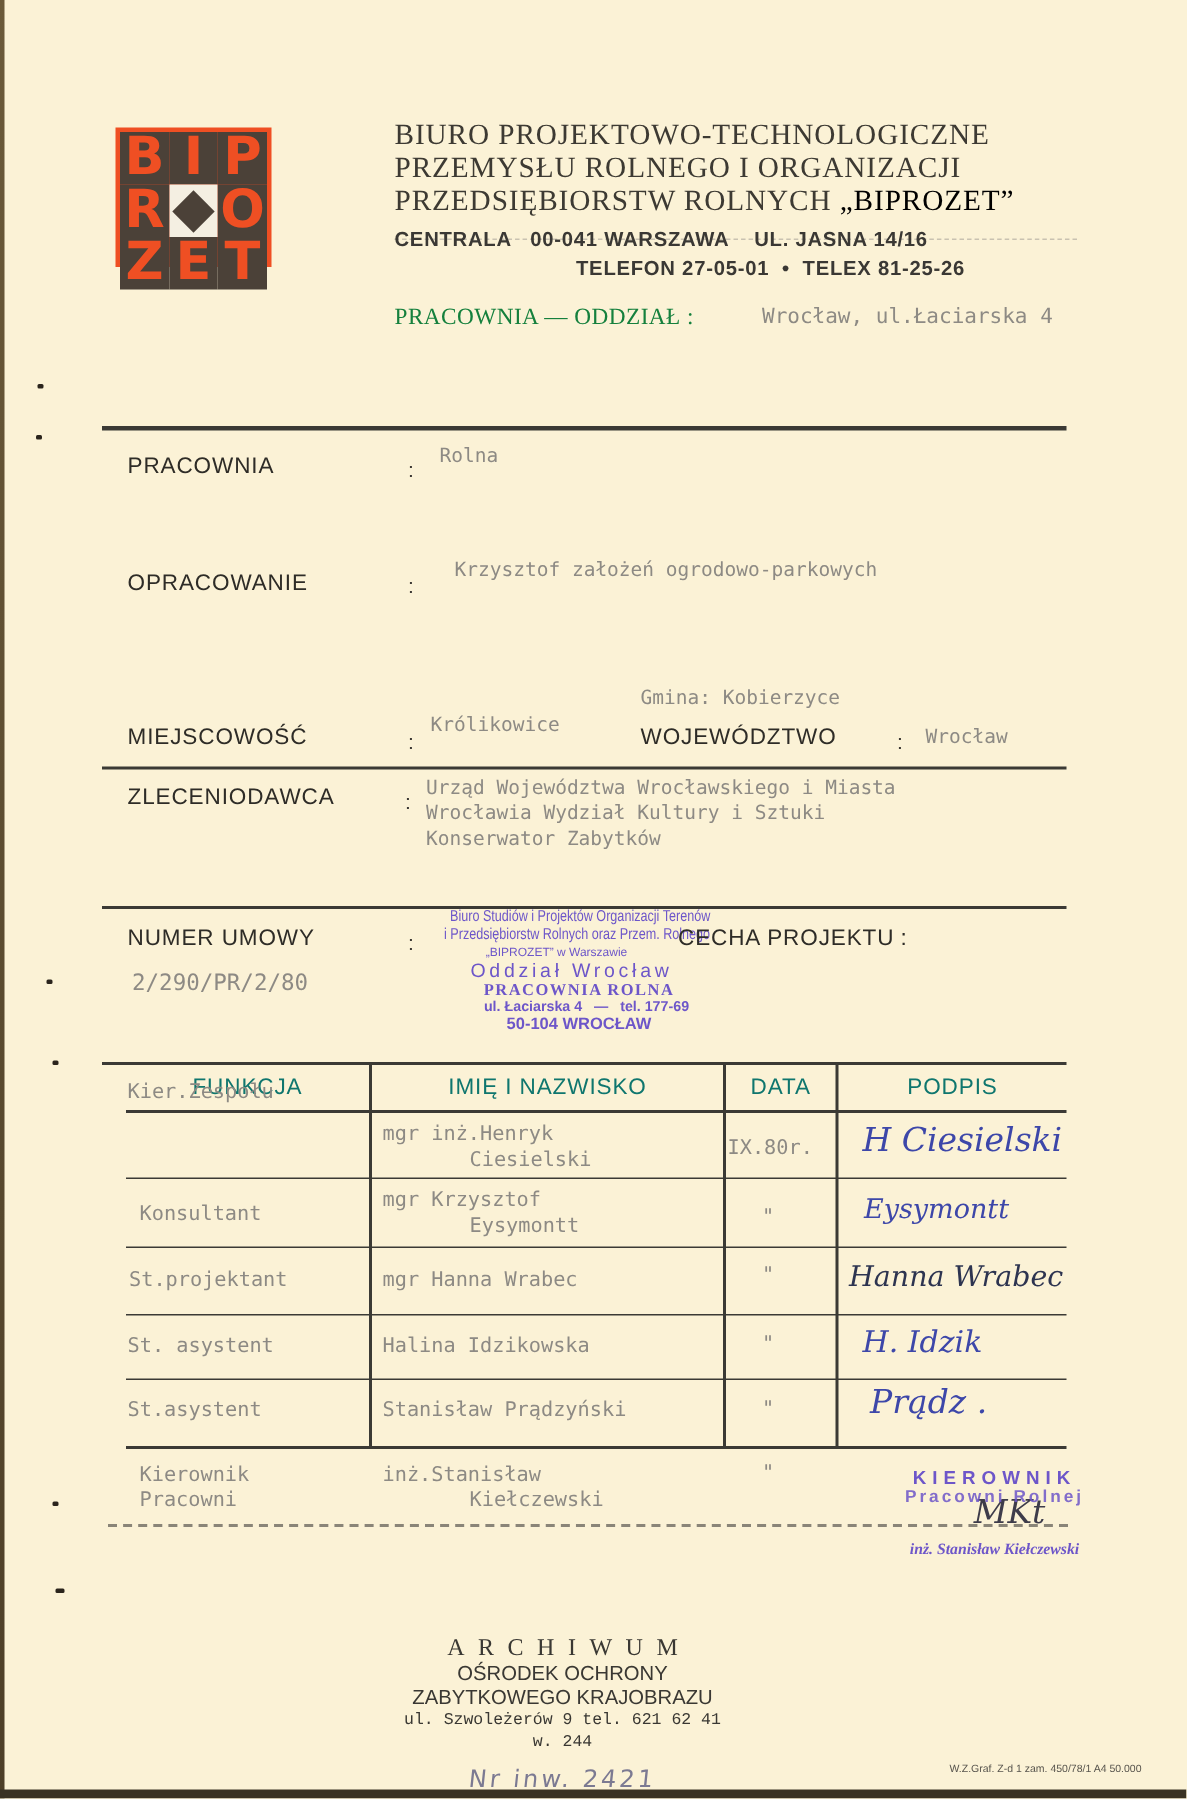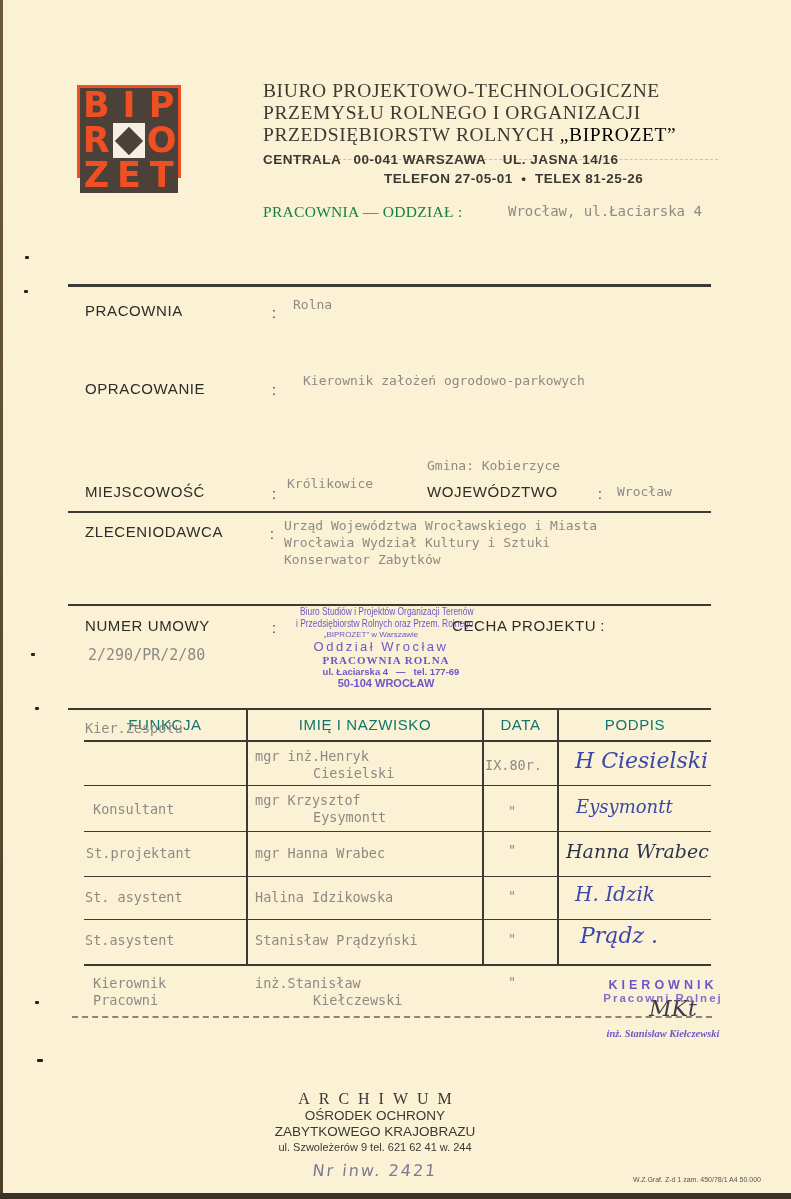--- a/index.html
+++ b/index.html
@@ -81,21 +81,21 @@
 
   
   .tbl-line { position: absolute; background: #3b3a35; }
   .th { position: absolute; font-size: 15px; letter-spacing: 0.6px; color: #0f766e; text-align: center; }
   .cell-t { position: absolute; font-size: 13.5px; }
   .sig { position: absolute; font-family: "DejaVu Serif", serif; font-style: italic; color: #3d47a9; }
 
   .archive { position: absolute; left: 260px; top: 1046px; width: 230px; text-align: center; color: #3a3833; }
   .archive .a1 { font-family: "Liberation Serif", serif; font-size: 16px; letter-spacing: 9px; padding-left: 9px; margin-top: 44px; }
   .archive .a2 { font-size: 13.5px; line-height: 16px; }
-  .archive .a3 { font-size: 11px; line-height: 15px; }
+  .archive .a3 { font-size: 11px; line-height: 15px; font-family: Liberation Mono, monospace; }
   .archive .hand { font-family: "DejaVu Sans", sans-serif; font-size: 16px; color: #7c7a92; letter-spacing: 2px; margin-top: 6px; transform: skewX(-6deg); }
   .footer-print { position: absolute; left: 633px; top: 1176px; font-size: 7px; color: #58554e; }
 </style>
 </head>
 <body>
 
 <div class="left-edge"></div>
 <div class="bottom-edge"></div>
 <div class="dot" style="left:25px;top:256px"></div>
 <div class="dot" style="left:24px;top:290px"></div>
@@ -130,21 +130,21 @@
 <div class="typed pr-val">Wrocław, ul.Łaciarska 4</div>
 
 <div class="hr" style="top:284px;height:3px"></div>
 
 <div class="label" style="left:85px;top:302px">PRACOWNIA</div>
 <div class="colon" style="left:272px;top:305px">:</div>
 <div class="typed tv" style="left:293px;top:297px">Rolna</div>
 
 <div class="label" style="left:85px;top:380px">OPRACOWANIE</div>
 <div class="colon" style="left:272px;top:382px">:</div>
-<div class="typed tv" style="left:303px;top:373px">Kierownik założeń ogrodowo-parkowych</div>
+<div class="typed tv" style="left:303px;top:373px">Krzysztof założeń ogrodowo-parkowych</div>
 
 <div class="typed tv" style="left:427px;top:458px">Gmina: Kobierzyce</div>
 <div class="label" style="left:85px;top:483px">MIEJSCOWOŚĆ</div>
 <div class="colon" style="left:272px;top:486px">:</div>
 <div class="typed tv" style="left:287px;top:476px">Królikowice</div>
 <div class="label" style="left:427px;top:483px">WOJEWÓDZTWO</div>
 <div class="colon" style="left:598px;top:486px">:</div>
 <div class="typed tv" style="left:617px;top:484px">Wrocław</div>
 
 <div class="hr" style="top:511px;height:2px"></div>

